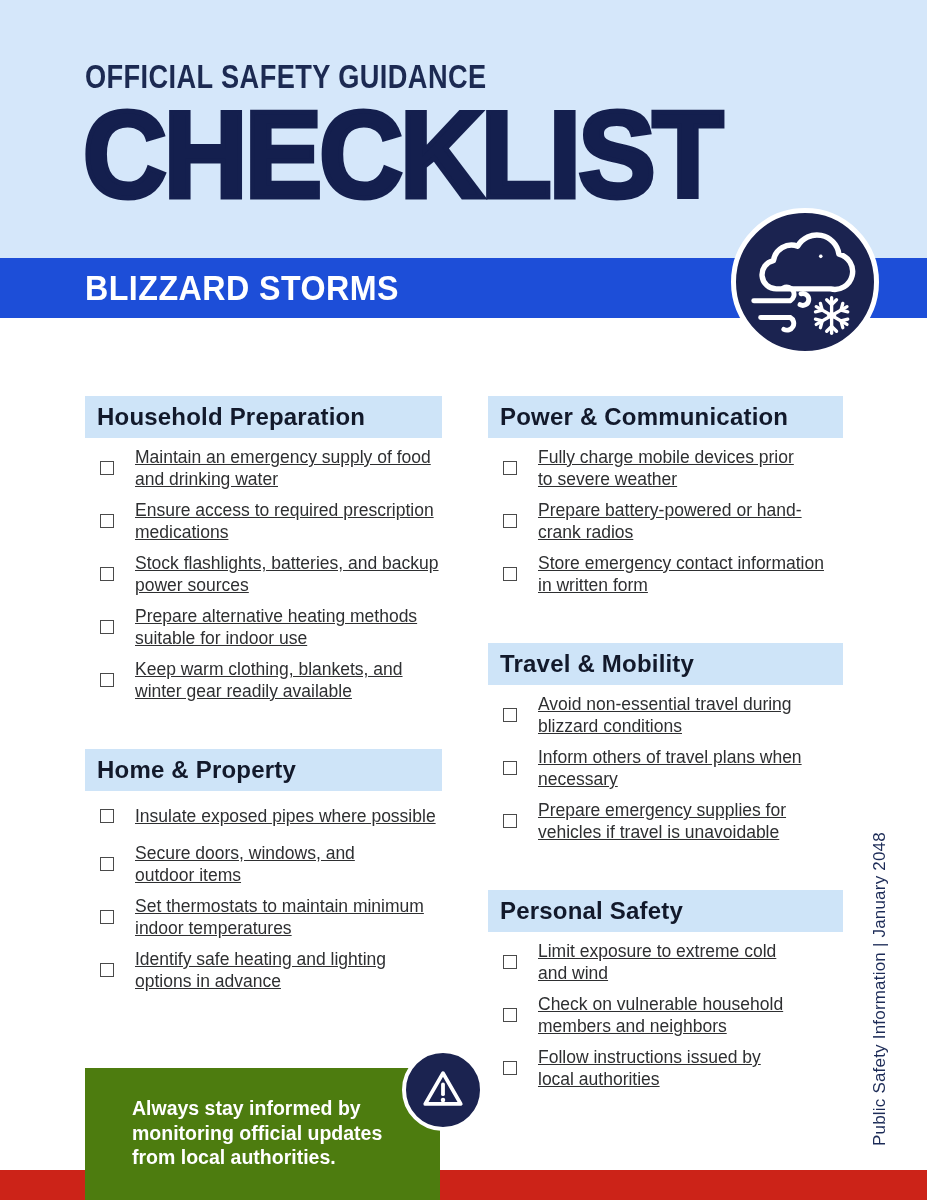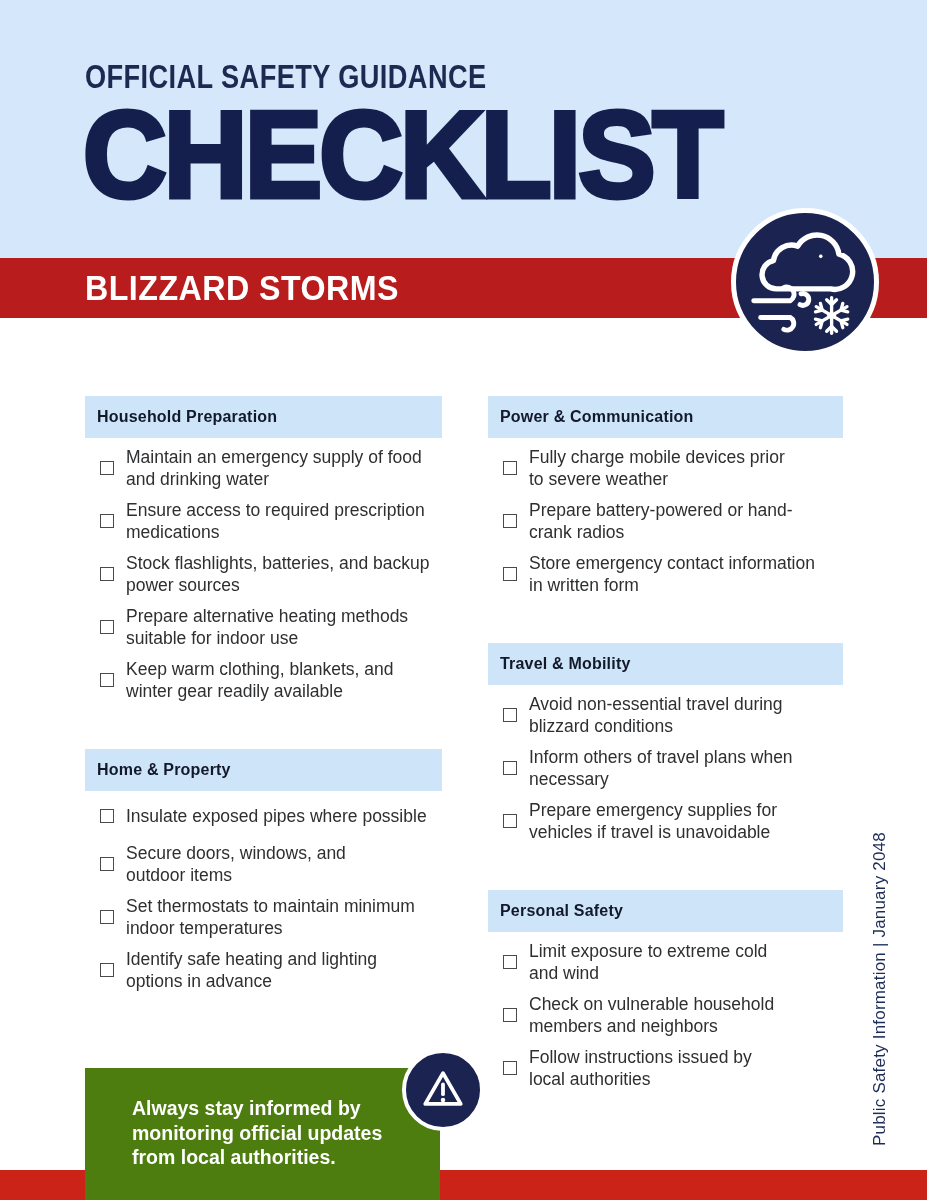--- a/index.html
+++ b/index.html
@@ -13,52 +13,52 @@
     position:absolute;left:85px;top:57px;font-size:34px;font-weight:700;color:#1c2a52;
     letter-spacing:.5px;transform:scaleX(.80);transform-origin:left center;white-space:nowrap;
   }
   .big-title{
     position:absolute;left:83px;top:94px;font-size:122px;line-height:122px;font-weight:700;
     color:#141f4e;-webkit-text-stroke:5px #141f4e;letter-spacing:-3px;
     transform:scaleX(.95);transform-origin:left center;white-space:nowrap;
   }
   
   .red-band{
-    position:absolute;left:0;top:258px;width:100%;height:60px;background:#b91c1c;
+    position:absolute;left:0;top:258px;width:100%;height:60px;background:#1d4ed8;
     display:flex;align-items:center;
   }
   .band-title{
     margin-left:85px;font-size:35px;font-weight:700;color:#ffffff;letter-spacing:.5px;
     transform:scaleX(.92);transform-origin:left center;white-space:nowrap;
   }
   
   .badge{
     position:absolute;left:731px;top:208px;width:148px;height:148px;border-radius:50%;
     background:#1b2350;border:5px solid #ffffff;box-sizing:border-box;z-index:5;
     display:flex;align-items:center;justify-content:center;
   }
   
   .col{position:absolute;top:396px;}
   .col-left{left:85px;width:357px;}
   .col-right{left:488px;width:355px;}
   .section + .section{margin-top:47px;}
   .sec-header{
     height:42px;background:#cee4f8;display:flex;align-items:center;
     padding-left:12px;box-sizing:border-box;
-    font-size:16px;font-weight:700;color:#12192b;letter-spacing:.2px;
+    font-size:24px;font-weight:700;color:#12192b;letter-spacing:.2px;
   }
   .items{list-style:none;margin:8px 0 0 0;padding:0;}
   .item{display:flex;align-items:center;margin:0 0 9px 0;min-height:44px;}
   .item.single{min-height:34px;}
   .cb{
     flex:0 0 auto;width:12px;height:12px;margin-left:15px;
     border:1.5px solid #4a4a4a;background:transparent;
   }
   .item-text{
-    margin-left:12px;font-size:17.5px;line-height:22px;color:#2e2f31;white-space:pre-line;
+    margin-left:21px;font-size:17.5px;line-height:22px;color:#2e2f31;white-space:pre-line;text-decoration:underline;
   }
   
   .bottom-band{position:absolute;left:0;top:1170px;width:100%;height:30px;background:#cc2318;z-index:1;}
   .footer-note{
     position:absolute;left:85px;top:1068px;width:355px;height:132px;background:#4d7c0f;z-index:2;
   }
   .footer-text{
     position:absolute;left:47px;top:28px;font-size:19.5px;font-weight:700;color:#ffffff;
     line-height:24.5px;white-space:pre-line;
   }

